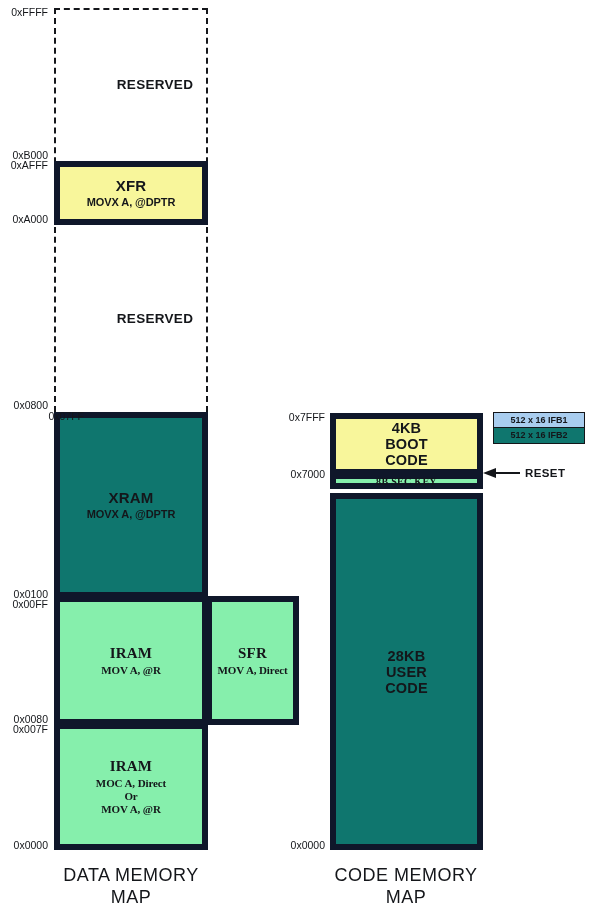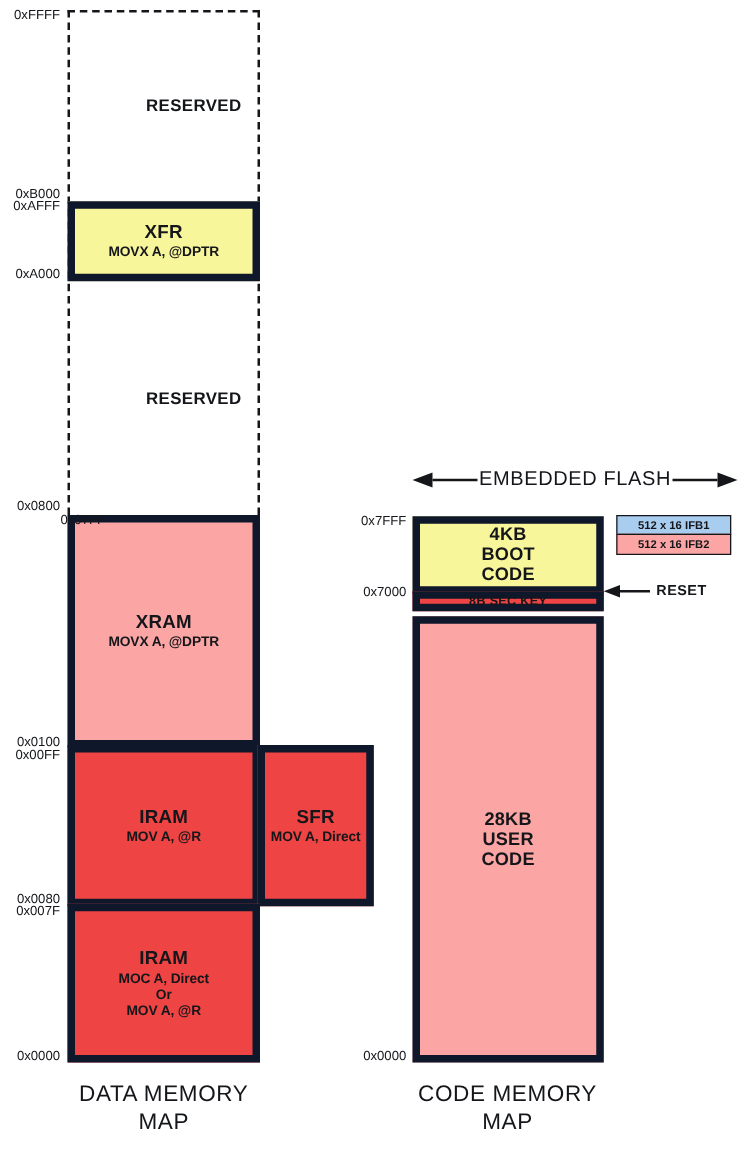--- a/index.html
+++ b/index.html
@@ -3,22 +3,22 @@
 <meta charset="utf-8">
 <style>
   html,body{margin:0;padding:0;}
   body{width:600px;height:919px;background:#ffffff;font-family:"Liberation Sans",sans-serif;color:#14161a;}
   .canvas{position:relative;width:600px;height:919px;overflow:hidden;}
   .abs{position:absolute;box-sizing:border-box;}
   .flexc{display:flex;flex-direction:column;align-items:center;justify-content:center;text-align:center;}
   .box{border:6px solid #0f172a;}
   .dashed{border:2px dashed #14161a;border-bottom:none;}
   .yellow{background:#F8F69B;}
-  .orange{background:#fca5a5;}
-  .green{background:#ef4444;}
+  .orange{background:#0f766e;}
+  .green{background:#86efac;font-family:Liberation Serif, serif;}
   .blue{background:#A9CDEF;}
   .rtitle{font-size:15px;font-weight:bold;letter-spacing:0.2px;line-height:17px;}
   .rtitle-sm{font-size:13.5px;font-weight:bold;letter-spacing:0.3px;padding-left:48px;}
   .rsub{font-size:11px;font-weight:bold;line-height:13px;margin-top:2px;letter-spacing:-0.1px;}
   .addr{position:absolute;font-size:10.5px;font-weight:normal;transform:translateY(-50%);text-align:right;width:48px;}
   .addr-l{left:0;}
   .addr-r{left:277px;}
   .map-title{position:absolute;width:200px;text-align:center;font-size:18px;line-height:22px;letter-spacing:0.5px;color:#14161a;}
   .flash-arrow{display:flex;align-items:center;}
   .ah-left{width:0;height:0;border-top:6px solid transparent;border-bottom:6px solid transparent;border-right:16px solid #14161a;}
@@ -85,27 +85,20 @@
   <div class="addr addr-l" style="top:604px;">0x00FF</div>
   <div class="addr addr-l" style="top:719px;">0x0080</div>
   <div class="addr addr-l" style="top:729px;">0x007F</div>
   <div class="addr addr-l" style="top:845px;">0x0000</div>
 
   <div class="map-title" style="left:31px;top:864px;">
     <div>DATA MEMORY</div>
     <div>MAP</div>
   </div>
 
-  <div class="abs flash-arrow" style="left:330px;top:372px;width:260px;height:24px;">
-    <div class="ah-left"></div>
-    <div class="aline"></div>
-    <div class="flash-text">EMBEDDED FLASH</div>
-    <div class="aline"></div>
-    <div class="ah-right"></div>
-  </div>
 
   <div class="abs flexc box yellow" style="left:330px;top:413px;width:153px;height:62px;">
     <div class="bootline">4KB</div>
     <div class="bootline">BOOT</div>
     <div class="bootline">CODE</div>
   </div>
 
   <div class="abs flexc box green" style="left:330px;top:473px;width:153px;height:16px;">
     <div class="seckey-label">8B SEC KEY</div>
   </div>

